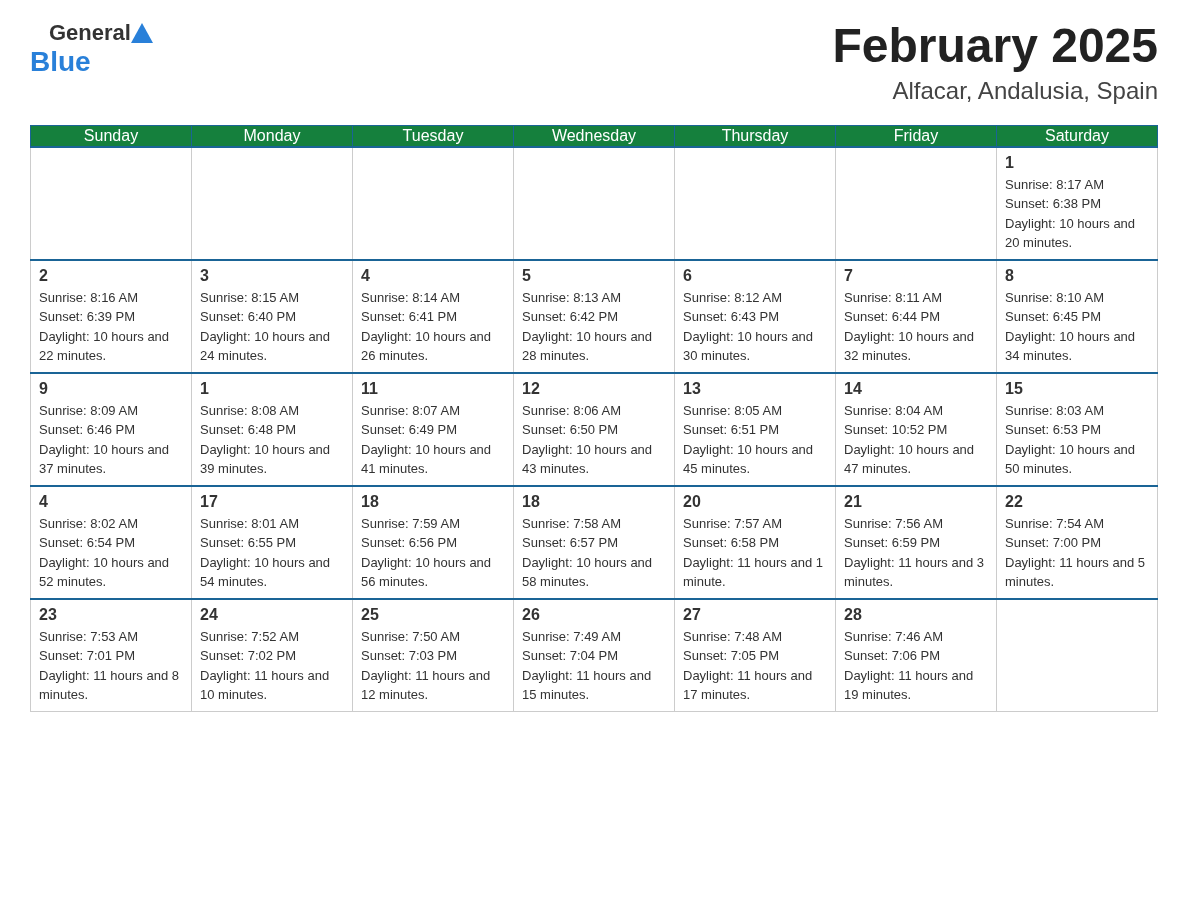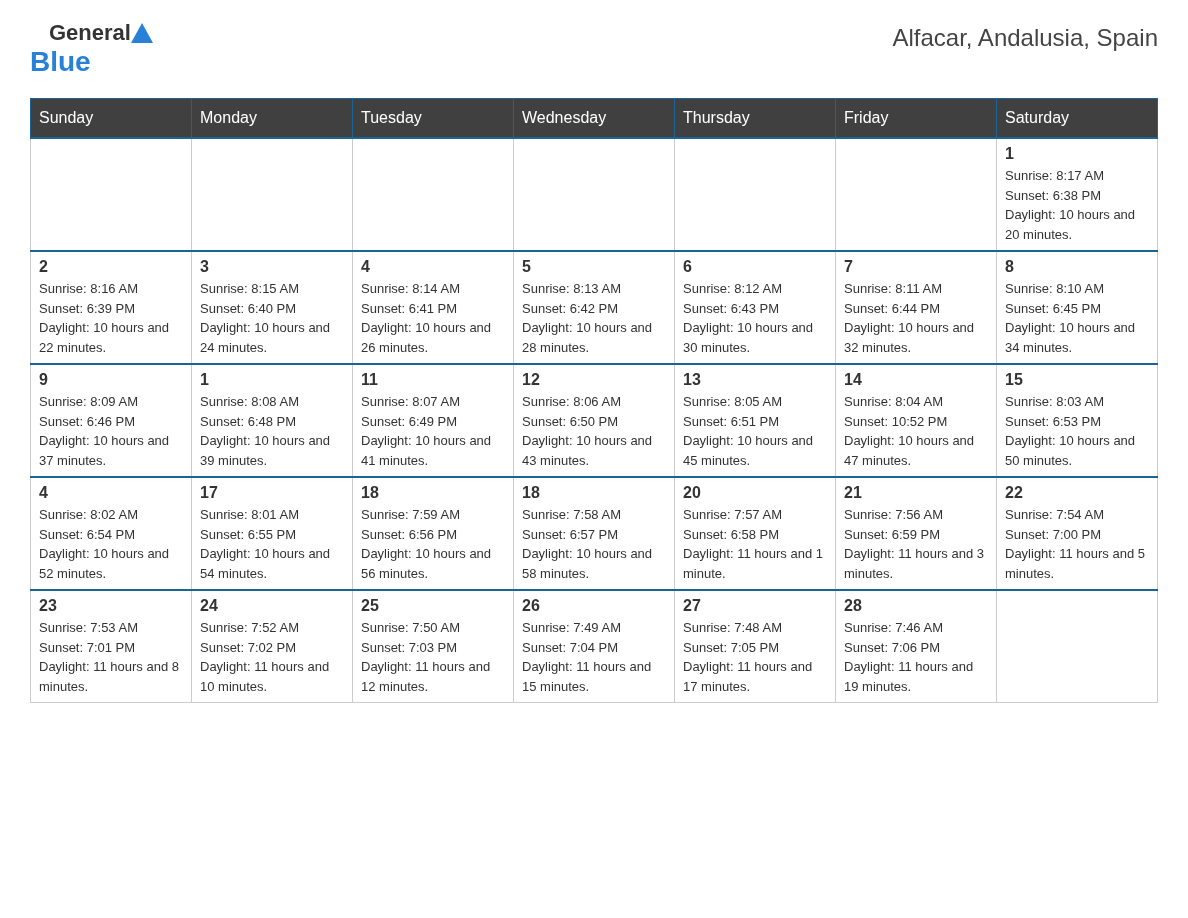--- a/index.html
+++ b/index.html
@@ -38,26 +38,26 @@
     .calendar-subtitle {
       font-size: 24px;
       color: #444;
       margin-top: 4px;
     }
     .calendar-table {
       width: 100%;
       border-collapse: collapse;
     }
     .calendar-table th {
-      background-color: #404040;
+      background-color: #15803d;
       color: #fff;
-      padding: 10px 8px;
+      padding: 1px 8px;
       font-size: 16px;
       font-weight: normal;
-      text-align: left;
+      text-align: center;
       border: 1px solid #1a6496;
     }
     .calendar-table td {
       vertical-align: top;
       padding: 6px 8px;
       border: 1px solid #ccc;
       width: 14.28%;
       min-height: 100px;
       font-size: 13px;
       color: #333;
@@ -100,20 +100,21 @@
       <span class="logo-text-general">General</span>
       <svg width="22" height="20" viewBox="0 0 22 20">
         <polygon points="0,20 22,20 11,0" fill="#2980d9"></polygon>
       </svg>
     </div>
     <div>
       <span class="logo-text-blue">Blue</span>
     </div>
   </div>
   <div class="title-area">
+    <div class="calendar-title">February 2025</div>
     <div class="calendar-subtitle">Alfacar, Andalusia, Spain</div>
   </div>
 </div>
 
 <table class="calendar-table">
   <thead>
     <tr>
       <th>Sunday</th>
       <th>Monday</th>
       <th>Tuesday</th>

